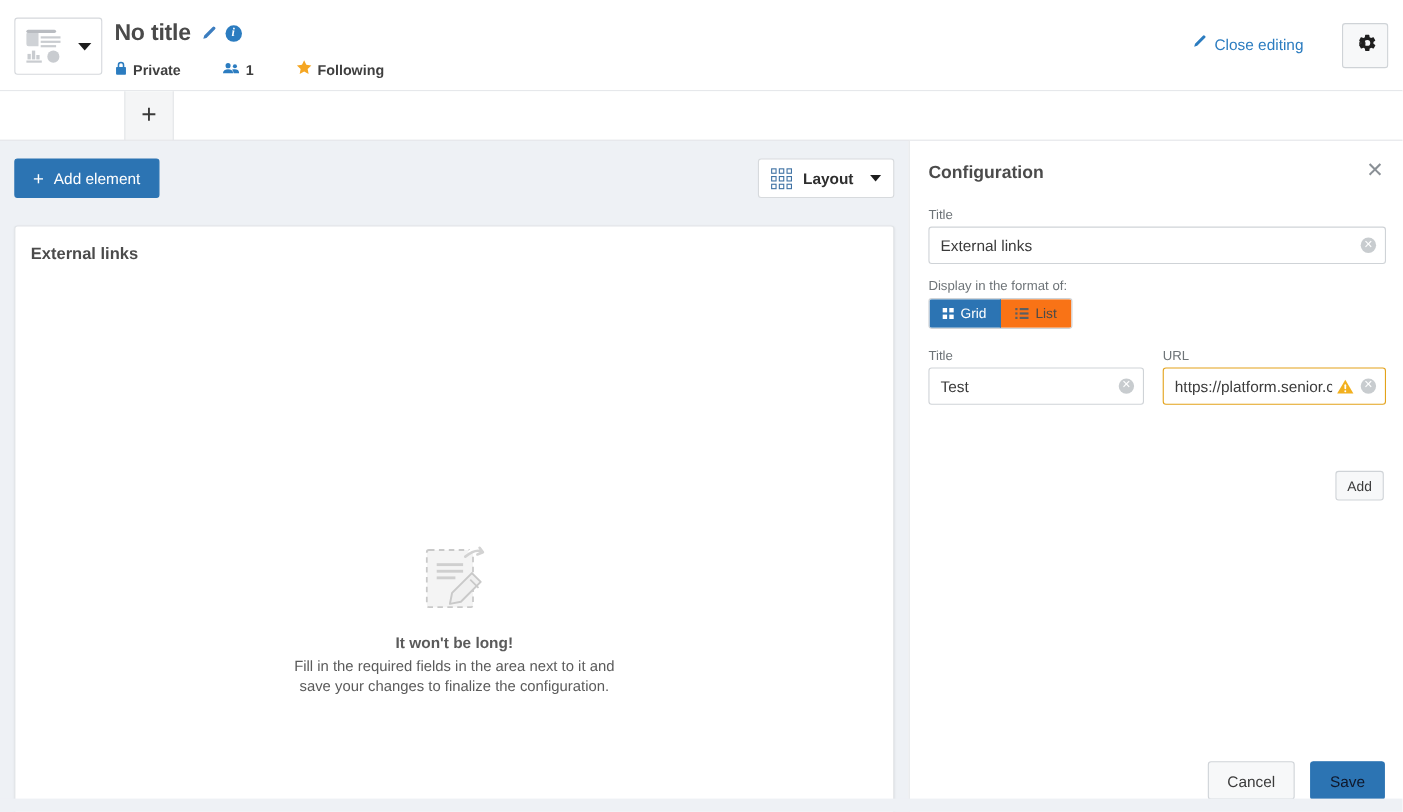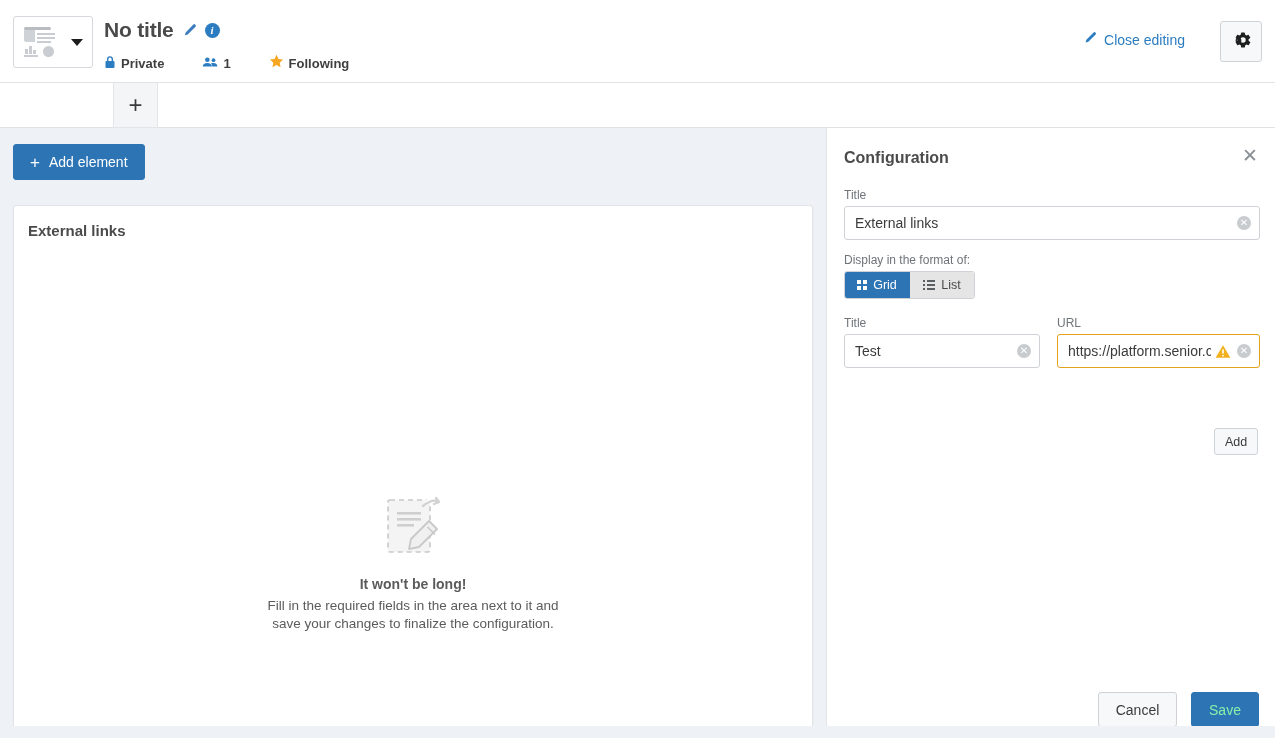--- a/index.html
+++ b/index.html
@@ -256,21 +256,21 @@
     width: 131px;
   }
   .seg-btn {
     flex: 1;
     height: 26px;
     display: flex; align-items: center; justify-content: center; gap: 6px;
     font-size: 12.5px;
     cursor: pointer;
   }
   .seg-btn.active { background: #2c74b3; color: #fff; border-right: 1px solid #2c74b3; }
-  .seg-btn.inactive { background: #e5e5e5; color: #4a4a4a; }
+  .seg-btn.inactive { background: #f97316; color: #4a4a4a; }
   .grid4 { display: grid; grid-template-columns: repeat(2,4px); grid-template-rows: repeat(2,4px); gap: 2px; }
   .grid4 i { width: 4px; height: 4px; background: #fff; display:block; }
   .listico { display: flex; flex-direction: column; gap: 2px; }
   .listico span { display: flex; align-items: center; gap: 2px; }
   .listico b { width: 2px; height: 2px; background: #5a5f63; display: block; }
   .listico em { width: 8px; height: 1.5px; background: #5a5f63; display: block; }
 
   .row-fields { position: absolute; left: 17px; top: 188px; width: 416px; }
   .col-title { position: absolute; left: 0; top: 0; width: 196px; }
   .col-url { position: absolute; left: 213px; top: 0; width: 203px; }
@@ -308,21 +308,21 @@
     border-radius: 3px;
     font-size: 14px; color: #3b3b3b;
     display: flex; align-items: center; justify-content: center;
     cursor: pointer;
   }
   .btn-save {
     width: 68px; height: 35px;
     background: #2c74b3;
     border: 1px solid #2c74b3;
     border-radius: 3px;
-    font-size: 14px; color: #86efac;
+    font-size: 14px; color: #0f172a;
     display: flex; align-items: center; justify-content: center;
     cursor: pointer;
   }
   .bottom-strip {
     position: absolute;
     left: 0; bottom: 0;
     width: 1275px; height: 12px;
     background: #eef1f5;
   }
 </style>
@@ -414,20 +414,35 @@
   <div class="tab-add">
     <span>+</span>
   </div>
 </div>
 
 <div class="workspace">
   <div class="toolbar">
     <div class="add-element-btn">
       <span class="plus">+</span>
       <span>Add element</span>
+    </div>
+    <div class="layout-btn">
+      <span class="grid9">
+        <i></i>
+          <i></i>
+          <i></i>
+          <i></i>
+          <i></i>
+          <i></i>
+          <i></i>
+          <i></i>
+          <i></i>
+      </span>
+      <span class="layout-label">Layout</span>
+      <span class="caret-sm"></span>
     </div>
   </div>
 
   <div class="panel-card">
     <div class="panel-card-title">External links</div>
 
     <div class="empty-state">
       <div class="empty-art">
         <svg width="62" height="62" viewBox="0 0 62 62">
           <rect x="6" y="4" width="42" height="52" rx="2" fill="#f4f4f4" stroke="#c9c9c9" stroke-width="1.6" stroke-dasharray="5 4"></rect>

